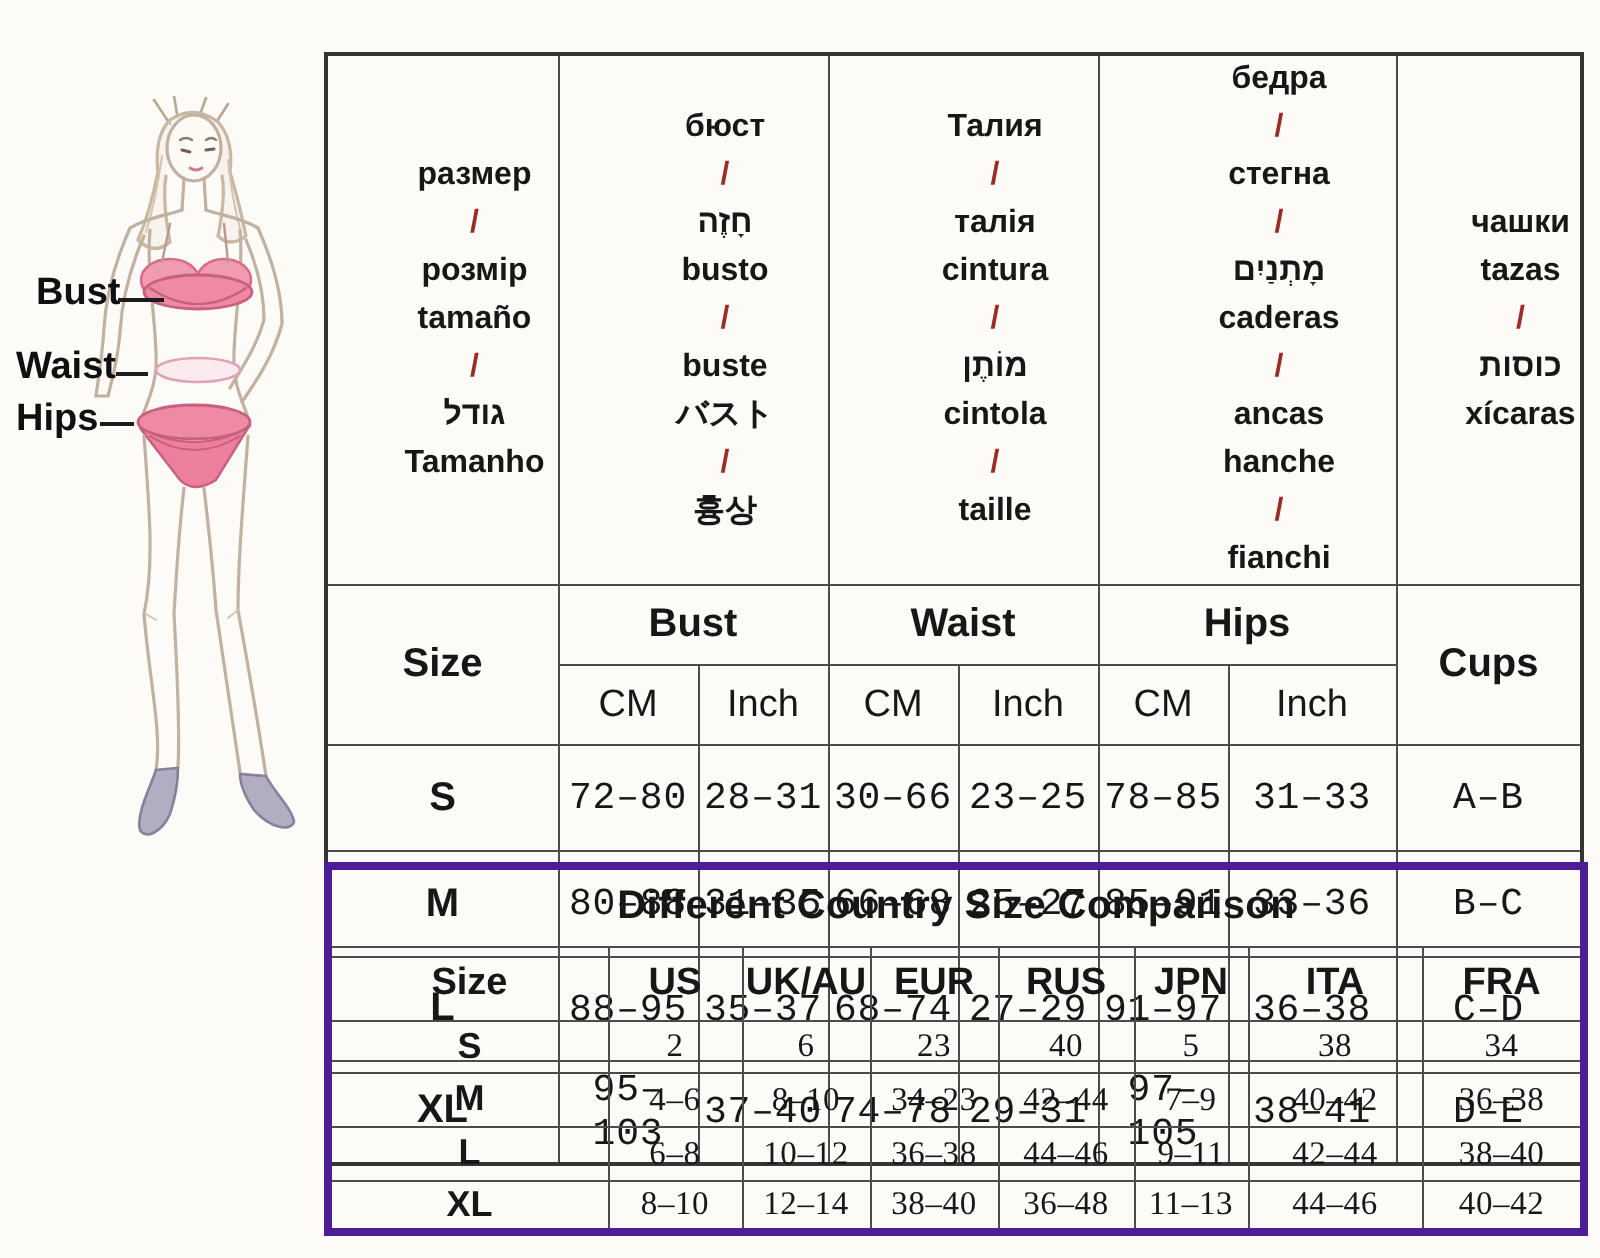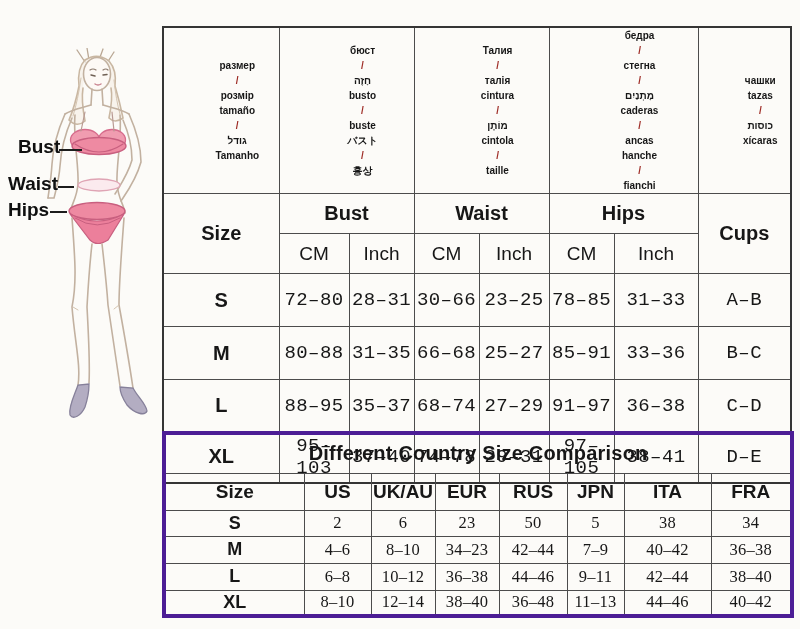--- a/index.html
+++ b/index.html
@@ -5,21 +5,21 @@
   html,body{margin:0;padding:0;}
   .page{
     position:relative;width:800px;height:629px;overflow:hidden;
     background:#fcfbf8;color:#171717;
     font-family:"Liberation Sans","DejaVu Sans",sans-serif;
   }
   table{border-collapse:collapse;table-layout:fixed;position:absolute;}
   td{border:1px solid var(--table-border,#4c4c4c);text-align:center;vertical-align:middle;padding:0;overflow:hidden;}
   .chart-top{left:162px;top:26px;width:629px;border:2px solid #353535;}
   .chart-bottom{left:162px;top:431px;width:629px;border:4px solid #4c1d95;}
-  .ml{font-weight:bold;font-size:10px;line-height:1.5;padding-left:32px;}
+  .ml{font-weight:bold;font-size:16px;line-height:1.5;padding-left:32px;}
   .ml span{display:block;white-space:nowrap;}
   .slash-red{color:var(--accent-slash,#9e2b25);}
   .ghead{font-weight:bold;font-size:20px;}
   .unit{font-weight:normal;font-size:19px;}
   .size-lab{font-weight:bold;font-size:20px;}
   .num{font-family:Liberation Mono, monospace;font-size:19px;letter-spacing:.4px;}
   .btitle{font-weight:bold;font-size:20px;letter-spacing:.2px;}
   .bhead{font-weight:bold;font-size:19px;}
   .bsize{font-weight:bold;font-size:18px;}
   .bnum{font-family:"Liberation Serif","DejaVu Serif",serif;font-size:16.5px;letter-spacing:.3px;}
@@ -210,21 +210,21 @@
       <td class="bhead">RUS</td>
       <td class="bhead">JPN</td>
       <td class="bhead">ITA</td>
       <td class="bhead">FRA</td>
     </tr>
     <tr style="height:26px">
       <td class="bsize">S</td>
       <td class="bnum">2</td>
       <td class="bnum">6</td>
       <td class="bnum">23</td>
-      <td class="bnum">50</td>
+      <td class="bnum">40</td>
       <td class="bnum">5</td>
       <td class="bnum">38</td>
       <td class="bnum">34</td>
     </tr>
     <tr style="height:27px">
       <td class="bsize">M</td>
       <td class="bnum">4–6</td>
       <td class="bnum">8–10</td>
       <td class="bnum">34–23</td>
       <td class="bnum">42–44</td>

